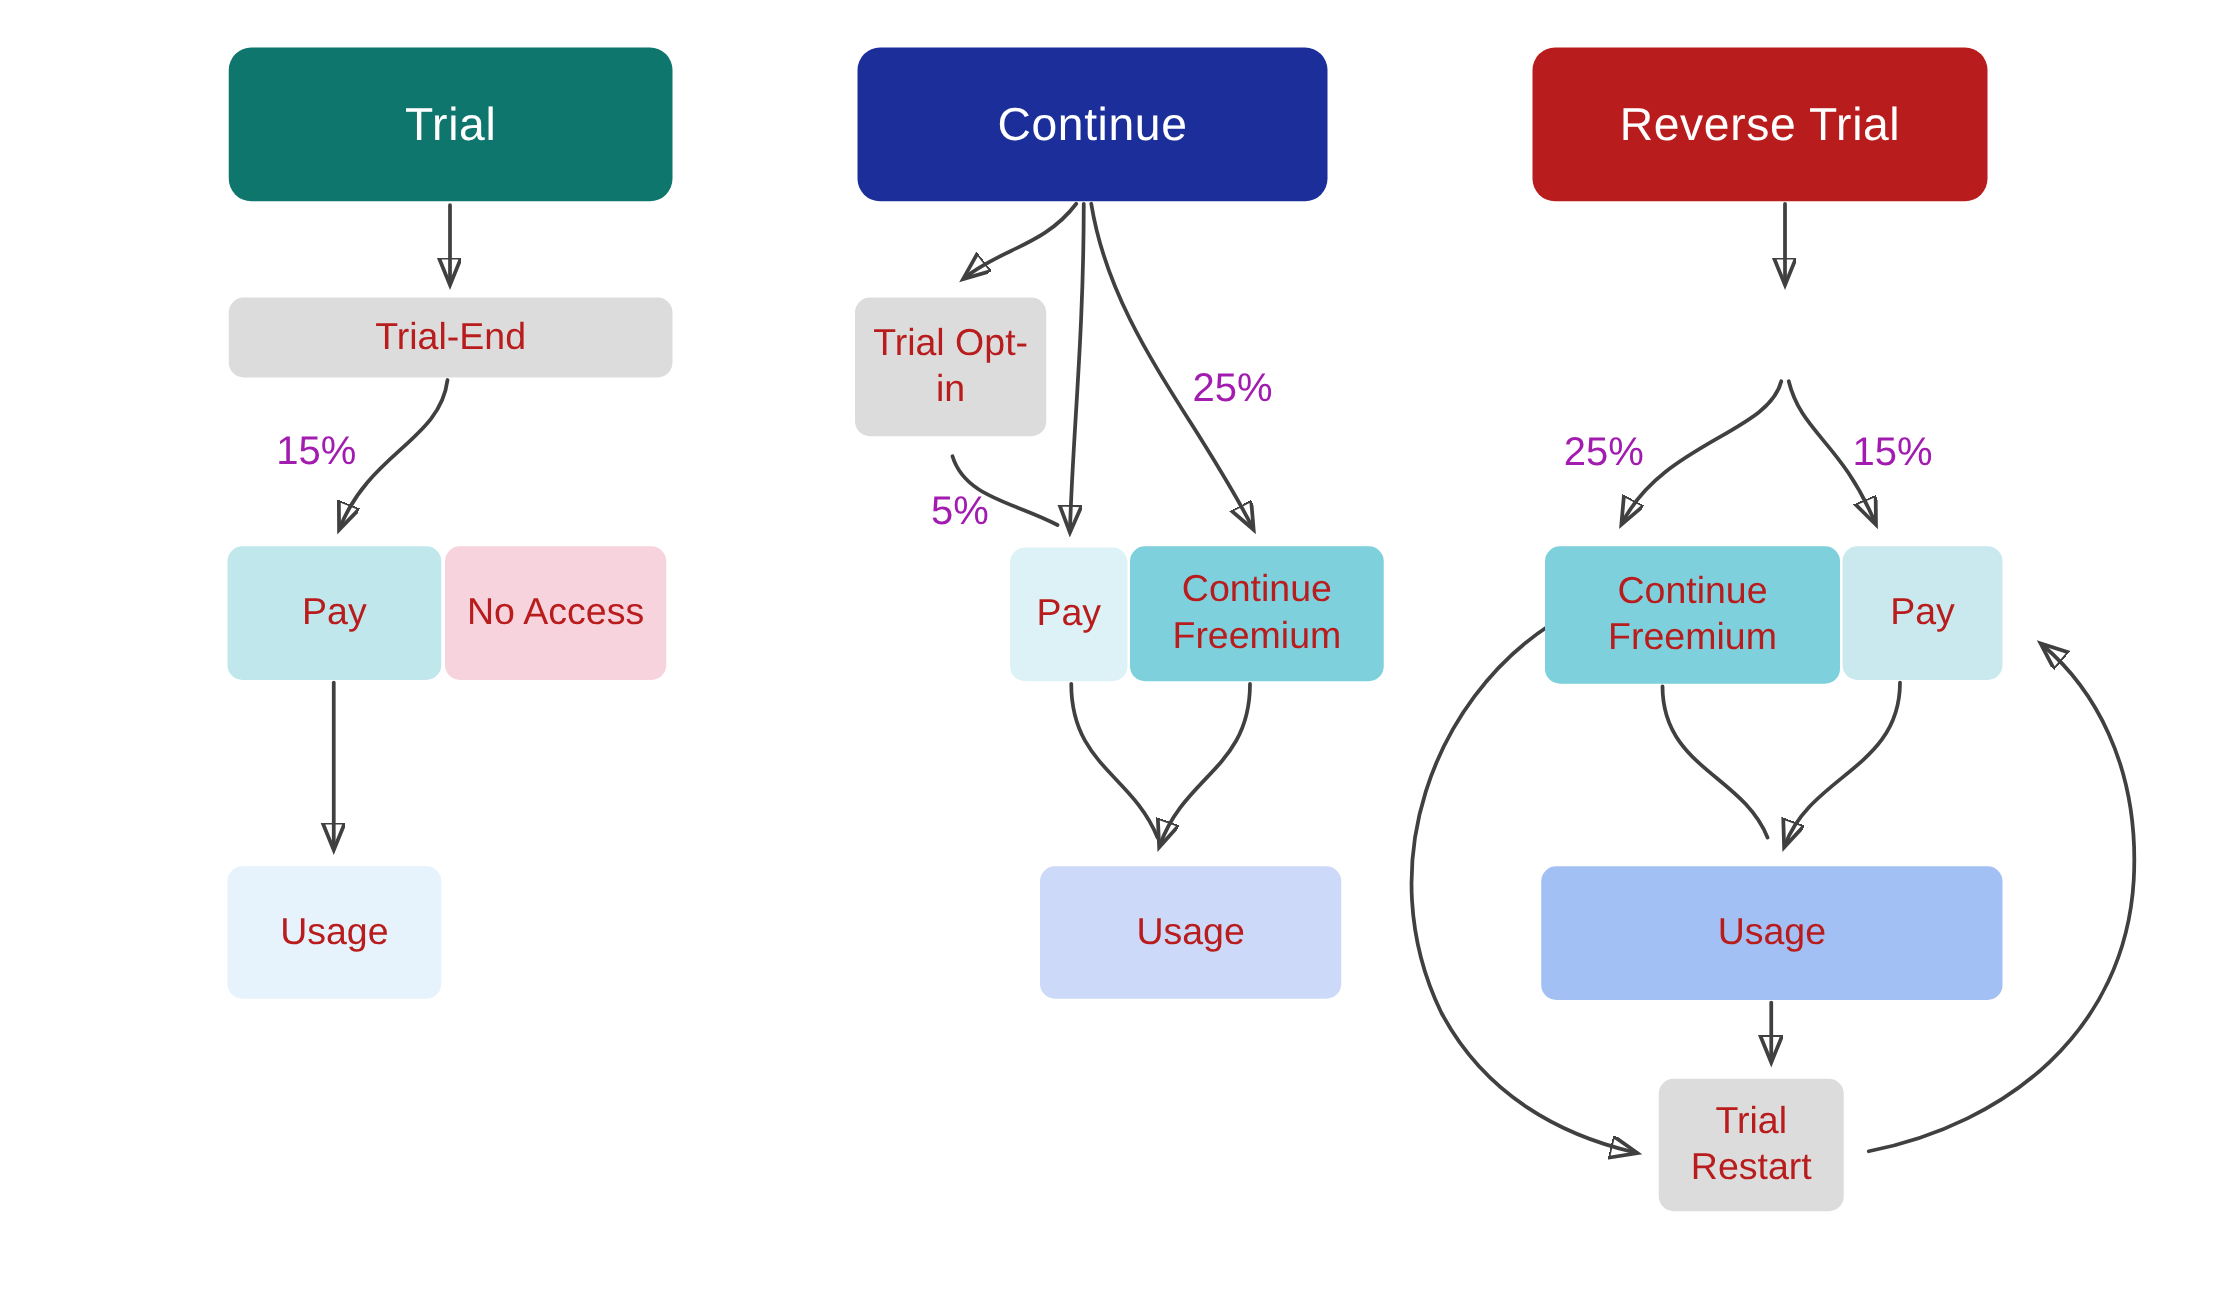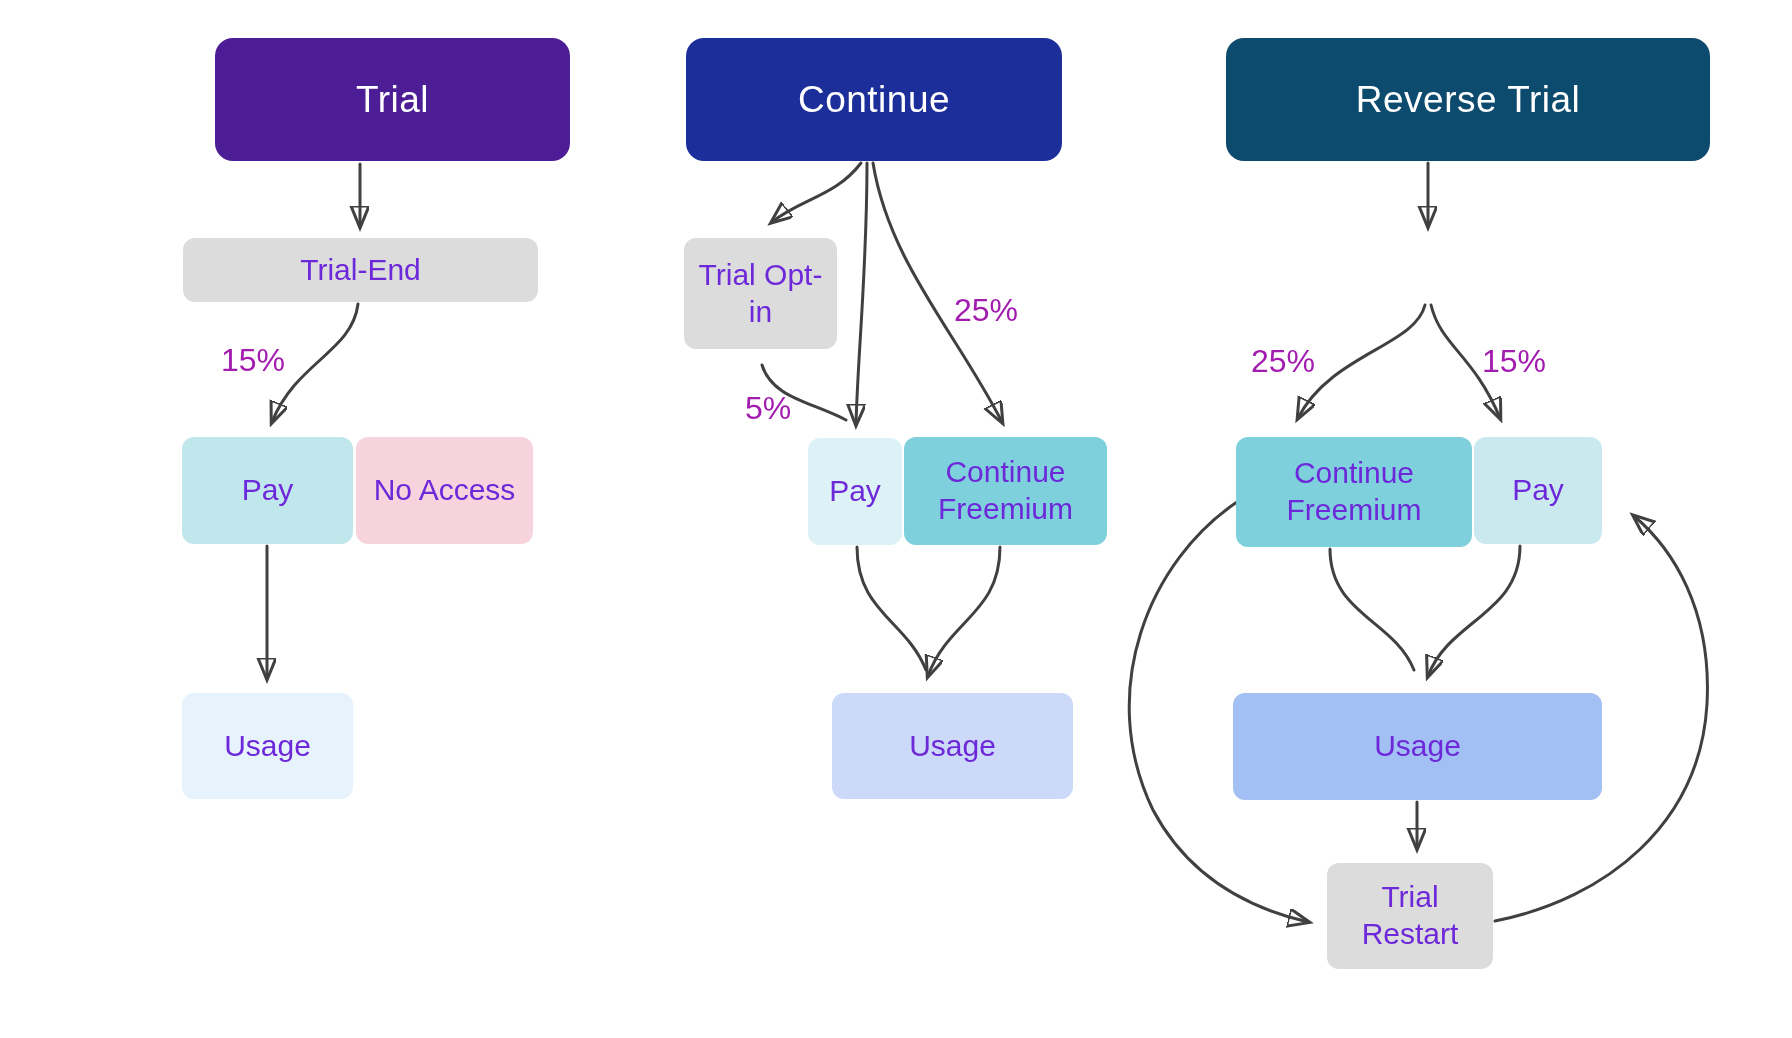--- a/index.html
+++ b/index.html
@@ -7,21 +7,21 @@
   body { font-family:"Liberation Sans", sans-serif; }
   .canvas { position:relative; width:1792px; height:1038px; background:#ffffff; overflow:hidden; }
   .arrows { position:absolute; left:0; top:0; width:1792px; height:1038px; }
   .arrows path { fill:none; stroke:#404040; stroke-width:3; stroke-linecap:round; }
   .hdr {
     position:absolute; display:flex; align-items:center; justify-content:center;
     border-radius:18px; font-size:37px; color:#ffffff; letter-spacing:0.5px;
   }
   .node {
     position:absolute; display:flex; align-items:center; justify-content:center;
-    border-radius:12px; font-size:30px; color:#6d28d9; text-align:center; line-height:1.22;
+    border-radius:12px; font-size:30px; color:#b91c1c; text-align:center; line-height:1.22;
     padding:0 8px;
   }
   .pct {
     position:absolute; width:100px; font-size:32px; color:#a21caf; text-align:center;
   }
 </style>
 </head>
 <body>
 
 <div class="canvas">
@@ -47,21 +47,21 @@
     <path d="M 1428 163 L 1428 226" marker-end="url(#ah)"></path>
     <path d="M 1425 305 C 1415 346 1331 354 1298 418" marker-end="url(#ah)"></path>
     <path d="M 1431 305 C 1441 346 1473 354 1500 418" marker-end="url(#ah)"></path>
     <path d="M 1330 549 C 1330 614 1394 620 1414 670"></path>
     <path d="M 1520 546 C 1520 614 1449 620 1428 676" marker-end="url(#ah)"></path>
     <path d="M 1417 802 L 1417 848" marker-end="url(#ah)"></path>
     <path d="M 1240 500 C 1148 560 1096 692 1153 810 C 1188 876 1248 908 1308 922" marker-end="url(#ah)"></path>
     <path d="M 1495 921 C 1606 899 1700 824 1707 704 C 1712 610 1673 549 1634 516" marker-end="url(#ah)"></path>
   </svg>
 
-  <div class="hdr" style="left: 183px; top: 38px; width: 355px; height: 123px; background-color: #4c1d95; margin-left: 32px;">Trial</div>
+  <div class="hdr" style="left: 183px; top: 38px; width: 355px; height: 123px; background-color: #0f766e;">Trial</div>
 
   <div class="node" style="left: 183px; top: 238px; width: 355px; height: 64px; background-color: rgb(220, 220, 220);">Trial-End</div>
 
   <span class="pct" style="left:203px; top:342px;">15%</span>
 
   <div class="node" style="left: 182px; top: 437px; width: 171px; height: 107px; background-color: rgb(191, 231, 236);">Pay</div>
 
   <div class="node" style="left: 356px; top: 437px; width: 177px; height: 107px; background-color: rgb(246, 211, 221);">No Access</div>
 
   <div class="node" style="left: 182px; top: 693px; width: 171px; height: 106px; background-color: rgb(230, 242, 252);">Usage</div>
@@ -73,28 +73,28 @@
   <span class="pct" style="left:936px; top:292px;">25%</span>
 
   <span class="pct" style="left:718px; top:390px;">5%</span>
 
   <div class="node" style="left: 808px; top: 438px; width: 94px; height: 107px; background-color: rgb(221, 242, 246);">Pay</div>
 
   <div class="node" style="left: 904px; top: 437px; width: 203px; height: 108px; background-color: rgb(126, 208, 220);">Continue Freemium</div>
 
   <div class="node" style="left: 832px; top: 693px; width: 241px; height: 106px; background-color: rgb(204, 217, 248);">Usage</div>
 
-  <div class="hdr" style="left: 1226px; top: 38px; width: 484px; height: 123px; background-color: #0c4a6e;">Reverse Trial</div>
+  <div class="hdr" style="left: 1226px; top: 38px; width: 364px; height: 123px; background-color: #b91c1c;">Reverse Trial</div>
 
 
   <span class="pct" style="left:1233px; top:343px;">25%</span>
 
   <span class="pct" style="left:1464px; top:343px;">15%</span>
 
   <div class="node" style="left: 1236px; top: 437px; width: 236px; height: 110px; background-color: rgb(126, 208, 220);">Continue Freemium</div>
 
   <div class="node" style="left: 1474px; top: 437px; width: 128px; height: 107px; background-color: rgb(201, 233, 239);">Pay</div>
 
   <div class="node" style="left: 1233px; top: 693px; width: 369px; height: 107px; background-color: rgb(163, 192, 244);">Usage</div>
 
-  <div class="node" style="left: 1327px; top: 863px; width: 166px; height: 106px; background-color: rgb(220, 220, 220);">Trial Restart</div>
+  <div class="node" style="left: 1327px; top: 863px; width: 148px; height: 106px; background-color: rgb(220, 220, 220);">Trial Restart</div>
 
 </div>
 
 </body></html>

